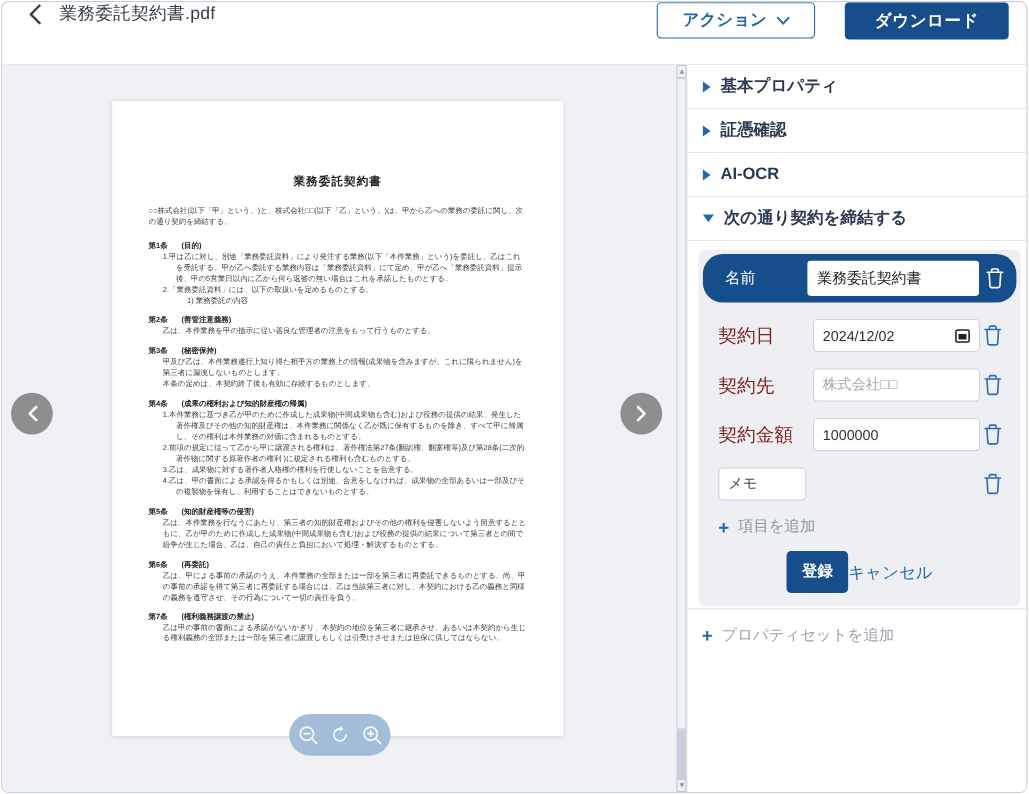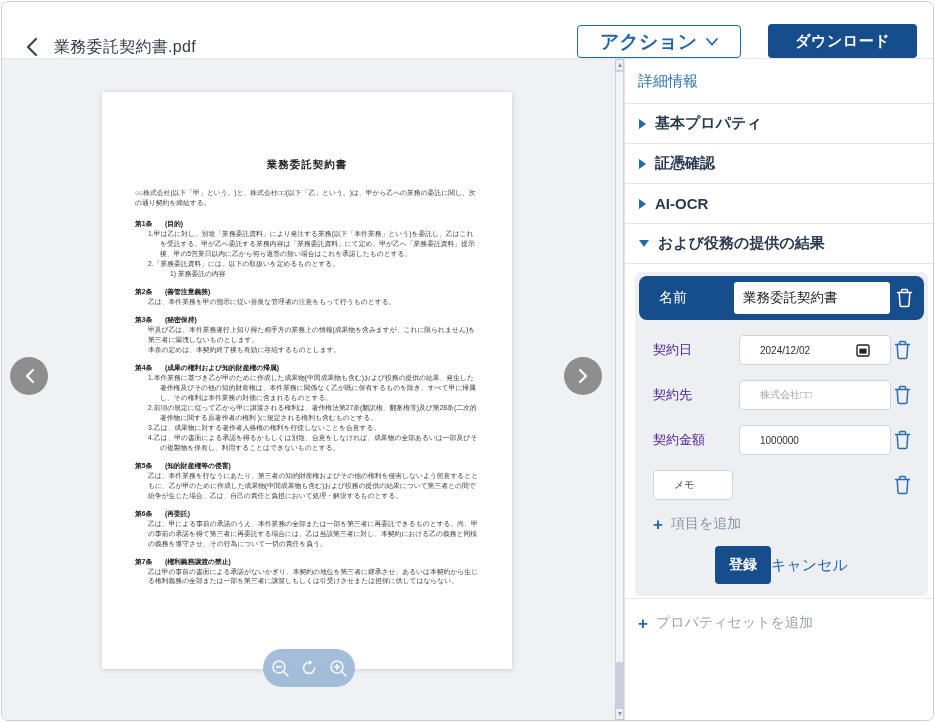--- a/index.html
+++ b/index.html
@@ -1,27 +1,27 @@
 <!DOCTYPE html>
 <html><head>
 <meta charset="utf-8">
 <style>
   * { margin:0; padding:0; box-sizing:border-box; }
   html,body { background:#fff; font-family:"Liberation Sans","DejaVu Sans",sans-serif; }
   .app { width:933px; height:720px; margin:1px; border:1px solid #c9ced5; border-radius:7px; overflow:hidden;
          display:flex; flex-direction:column; background:#fff; }
 
   
-  .header { height:57px; flex:none; display:flex; align-items:flex-end; padding:0 16px 0 18px;
+  .header { height:57px; flex:none; display:flex; align-items:flex-start; padding:0 16px 0 18px;
             border-bottom:1px solid #e3e6ea; background:#fff; }
   .back { width:22px; height:22px; display:flex; align-items:center; justify-content:center; cursor:pointer; }
   .title { margin-left:12px; font-size:16px; color:#333b49; font-weight:500; letter-spacing:.3px; }
   .hspace { flex:1; }
   .btn-action { display:flex; align-items:center; gap:9px; height:33px; padding:0 22px; background:#fff;
-                border:1px solid #2268ae; border-radius:4px; color:#1f66ab; font-size:19px; font-weight:600; cursor:pointer; }
+                border:1px solid #2268ae; border-radius:4px; color:#1f66ab; font-size:15px; font-weight:600; cursor:pointer; }
   .btn-download { height:34px; padding:0 27px; margin-left:27px; background:#164e8c; border:none; border-radius:4px;
                   color:#fff; font-size:15px; font-weight:700; letter-spacing:.5px; cursor:pointer; }
 
   
   .main { flex:1; display:flex; min-height:0; }
   .viewer { width:613px; flex:none; position:relative; background:#f0f1f4; overflow:hidden; }
 
   .page { position:absolute; left:100px; top:33px; width:410px; height:577px; background:#fff;
           box-shadow:0 1px 5px rgba(40,50,70,.18); padding:66px 33px 0 33px; color:#3b3b3b; }
   .doc-title { text-align:center; font-size:10.5px; font-weight:700; color:#222; letter-spacing:1px; margin-bottom:16px; }
@@ -54,28 +54,28 @@
   
   .panel { flex:1; background:#fff; border-left:1px solid #e2e5e9; overflow:hidden; font-size:15px; }
   .details { height:45px; display:flex; align-items:center; padding-left:13px; color:#2d74b5;
              border-bottom:1px solid #e4e7eb; cursor:pointer; }
   .section { height:40px; display:flex; align-items:center; gap:9px; padding-left:14px;
              border-bottom:1px solid #e4e7eb; color:#2b3950; font-weight:700; cursor:pointer; }
   .arr-r { width:0; height:0; border-top:5px solid transparent; border-bottom:5px solid transparent; border-left:7px solid #2268ae; }
   .arr-d { width:0; height:0; border-left:5px solid transparent; border-right:5px solid transparent; border-top:7px solid #2268ae; }
 
   .form-card { margin:8px 5px 0 10px; background:#edeff3; border-radius:6px; padding:4px 4px 12px 4px; }
-  .row-name { background:#164e8c; border-radius:8px; height:44px; display:flex; align-items:center; padding:0 9px 0 20px; }
+  .row-name { background:#164e8c; border-radius:18px; height:44px; display:flex; align-items:center; padding:0 9px 0 20px; }
   .row-name .lbl { color:#fff; font-size:14px; width:75px; flex:none; }
   .inp-white { width:156px; height:32px; background:#fff; border:none; border-radius:3px; font-size:13.5px;
                padding:0 9px; color:#222; font-family:inherit; outline:none; }
   .frow { height:30px; margin-top:15px; display:flex; align-items:center; padding:0 11px 0 14px; }
-  .frow .lbl { width:86px; flex:none; color:#4c1d95; font-size:13px; }
+  .frow .lbl { width:86px; flex:none; color:#7f1d1d; font-size:17px; }
   .fbox { width:152px; height:30px; background:#fff; border:1px solid #ccd3db; border-radius:4px;
-          display:flex; align-items:center; padding:0 20px; font-size:10px; color:#2f2f2f; }
+          display:flex; align-items:center; padding:0 8px; font-size:13px; color:#2f2f2f; }
   input.fbox { font-family:inherit; outline:none; }
   .muted { color:#9fa6ae; }
   .keybox { width:80px; margin-right:11px; color:#444; }
   .datebox { justify-content:space-between; }
   .trash { margin-left:auto; width:22px; height:24px; display:flex; align-items:center; justify-content:center; cursor:pointer; }
   .add-item { margin:15px 0 0 14px; display:flex; align-items:center; gap:8px; font-size:14px; color:#8b95a1; cursor:pointer; }
   .plus { color:#2268ae; font-size:17px; font-weight:600; line-height:1; }
   .btn-row { display:flex; align-items:center; justify-content:center; margin-top:13px; }
   .btn-submit { background:#164e8c; color:#fff; border:none; border-radius:4px; font-size:14px; font-weight:700;
                 padding:10px 14px; cursor:pointer; }
@@ -233,37 +233,36 @@
       <div class="sb-btn sb-top">
           <span class="tri-up"></span>
         </div>
       <div class="sb-thumb"></div>
       <div class="sb-btn sb-bottom">
           <span class="tri-dn"></span>
         </div>
     </div>
 
     <div class="panel">
-      <div class="details">詳細情報</div>
 
       <div class="section">
         <span class="arr-r"></span>
         <span>基本プロパティ</span>
       </div>
       <div class="section">
         <span class="arr-r"></span>
         <span>証憑確認</span>
       </div>
       <div class="section">
         <span class="arr-r"></span>
         <span>AI-OCR</span>
       </div>
       <div class="section">
         <span class="arr-d"></span>
-        <span>および役務の提供の結果</span>
+        <span>次の通り契約を締結する</span>
       </div>
 
       <div class="form-card">
 
         <div class="row-name">
           <span class="lbl">名前</span>
           <input class="inp-white" value="業務委託契約書" style="">
           <span class="trash">
             <svg width="17" height="20" viewBox="0 0 17 20">
                 <path d="M1.5 4.5 H15.5" stroke="#fff" stroke-width="1.5" stroke-linecap="round" fill="none"></path>

